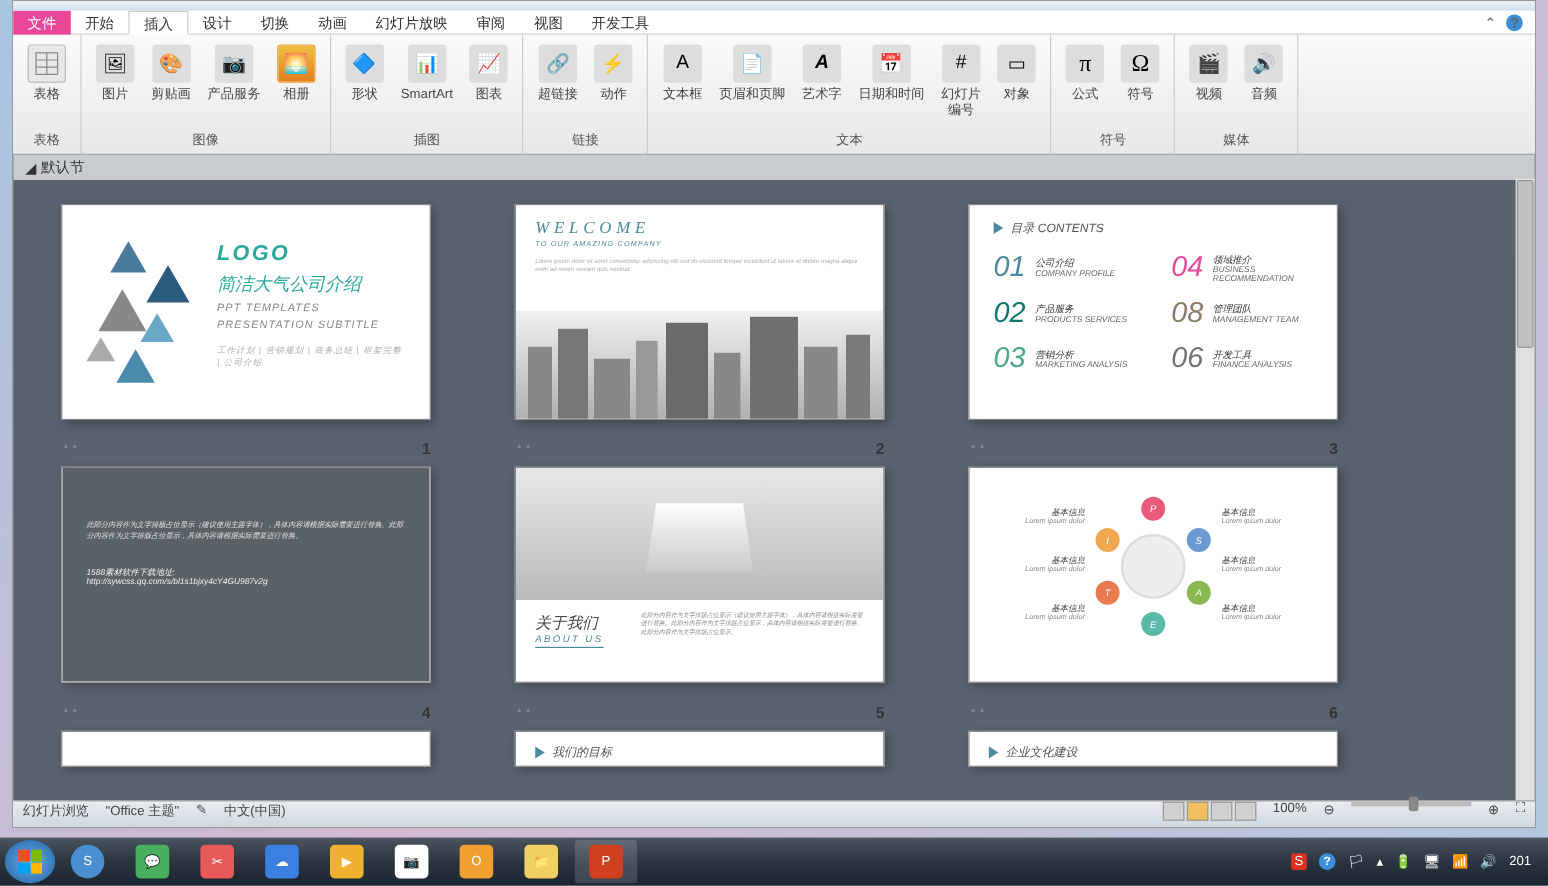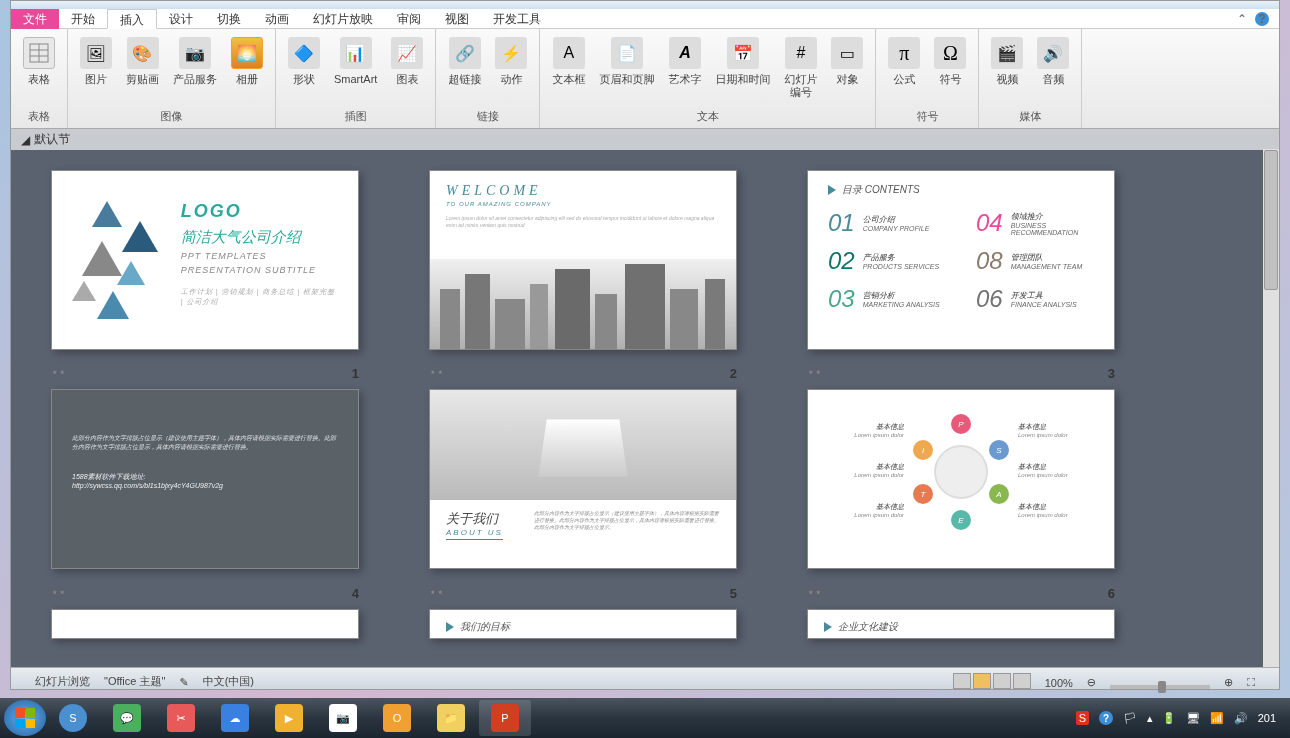--- a/index.html
+++ b/index.html
@@ -23,21 +23,21 @@
 .ribbon-btn.active .ribbon-icon { background: #fff; border: 1px solid #f0a030; }
 .content-area { flex: 1; background: #5a6270; position: relative; overflow: hidden; }
 .section-header { background: #c8ccd0; color: #333; font-size: 12px; padding: 2px 10px; display: flex; align-items: center; gap: 4px; }
 .slides-grid { padding: 20px 40px; display: flex; flex-wrap: wrap; gap: 30px 70px; overflow-y: auto; height: calc(100% - 20px); }
 .slide-item { position: relative; }
 .slide-thumb { width: 308px; height: 180px; background: #fff; border: 1px solid #888; box-shadow: 3px 3px 8px rgba(0,0,0,0.3); position: relative; overflow: hidden; font-style: italic; }
 .slide-num { position: absolute; bottom: -22px; right: 0; font-size: 13px; font-weight: bold; color: #333; }
 .slide-star { position: absolute; bottom: -20px; left: 0; font-size: 12px; color: #888; }
 .scrollbar-v { position: absolute; right: 0; top: 20px; bottom: 0; width: 16px; background: #e0e0e0; }
 .scroll-thumb { width: 14px; height: 140px; background: #c0c0c0; border: 1px solid #999; border-radius: 2px; margin: 1px; }
-.statusbar { height: 22px; background: linear-gradient(#e8ecf0, #d0d8e0); border-top: 1px solid #aaa; display: flex; align-items: flex-end; font-size: 11px; color: #444; padding: 0 24px; gap: 14px; }
+.statusbar { height: 22px; background: linear-gradient(#e8ecf0, #d0d8e0); border-top: 1px solid #aaa; display: flex; align-items: flex-start; font-size: 11px; color: #444; padding: 0 8px; gap: 14px; }
 .statusbar .spacer { flex: 1; }
 .view-btns { display: flex; gap: 2px; }
 .view-btn { width: 18px; height: 16px; background: #d0d0d0; border: 1px solid #999; cursor: pointer; }
 .zoom-slider { width: 100px; height: 4px; background: #bbb; position: relative; }
 .zoom-handle { position: absolute; left: 48px; top: -4px; width: 8px; height: 12px; background: #888; border-radius: 2px; }
 .taskbar { position: absolute; bottom: 0; left: 0; right: 0; height: 40px; background: linear-gradient(#4a5560, #2a3540, #1a2530); display: flex; align-items: center; padding: 0 4px; }
 .start-btn { width: 42px; height: 36px; border-radius: 50%; background: radial-gradient(#6ab0f0, #2060a0); display: flex; align-items: center; justify-content: center; cursor: pointer; }
 .win-logo { width: 20px; height: 20px; display: grid; grid-template: 1fr 1fr / 1fr 1fr; gap: 1px; }
 .win-logo span { background: #fff; }
 .win-logo span:nth-child(1){ background:#f25022; } .win-logo span:nth-child(2){ background:#7fba00; } .win-logo span:nth-child(3){ background:#00a4ef; } .win-logo span:nth-child(4){ background:#ffb900; }

